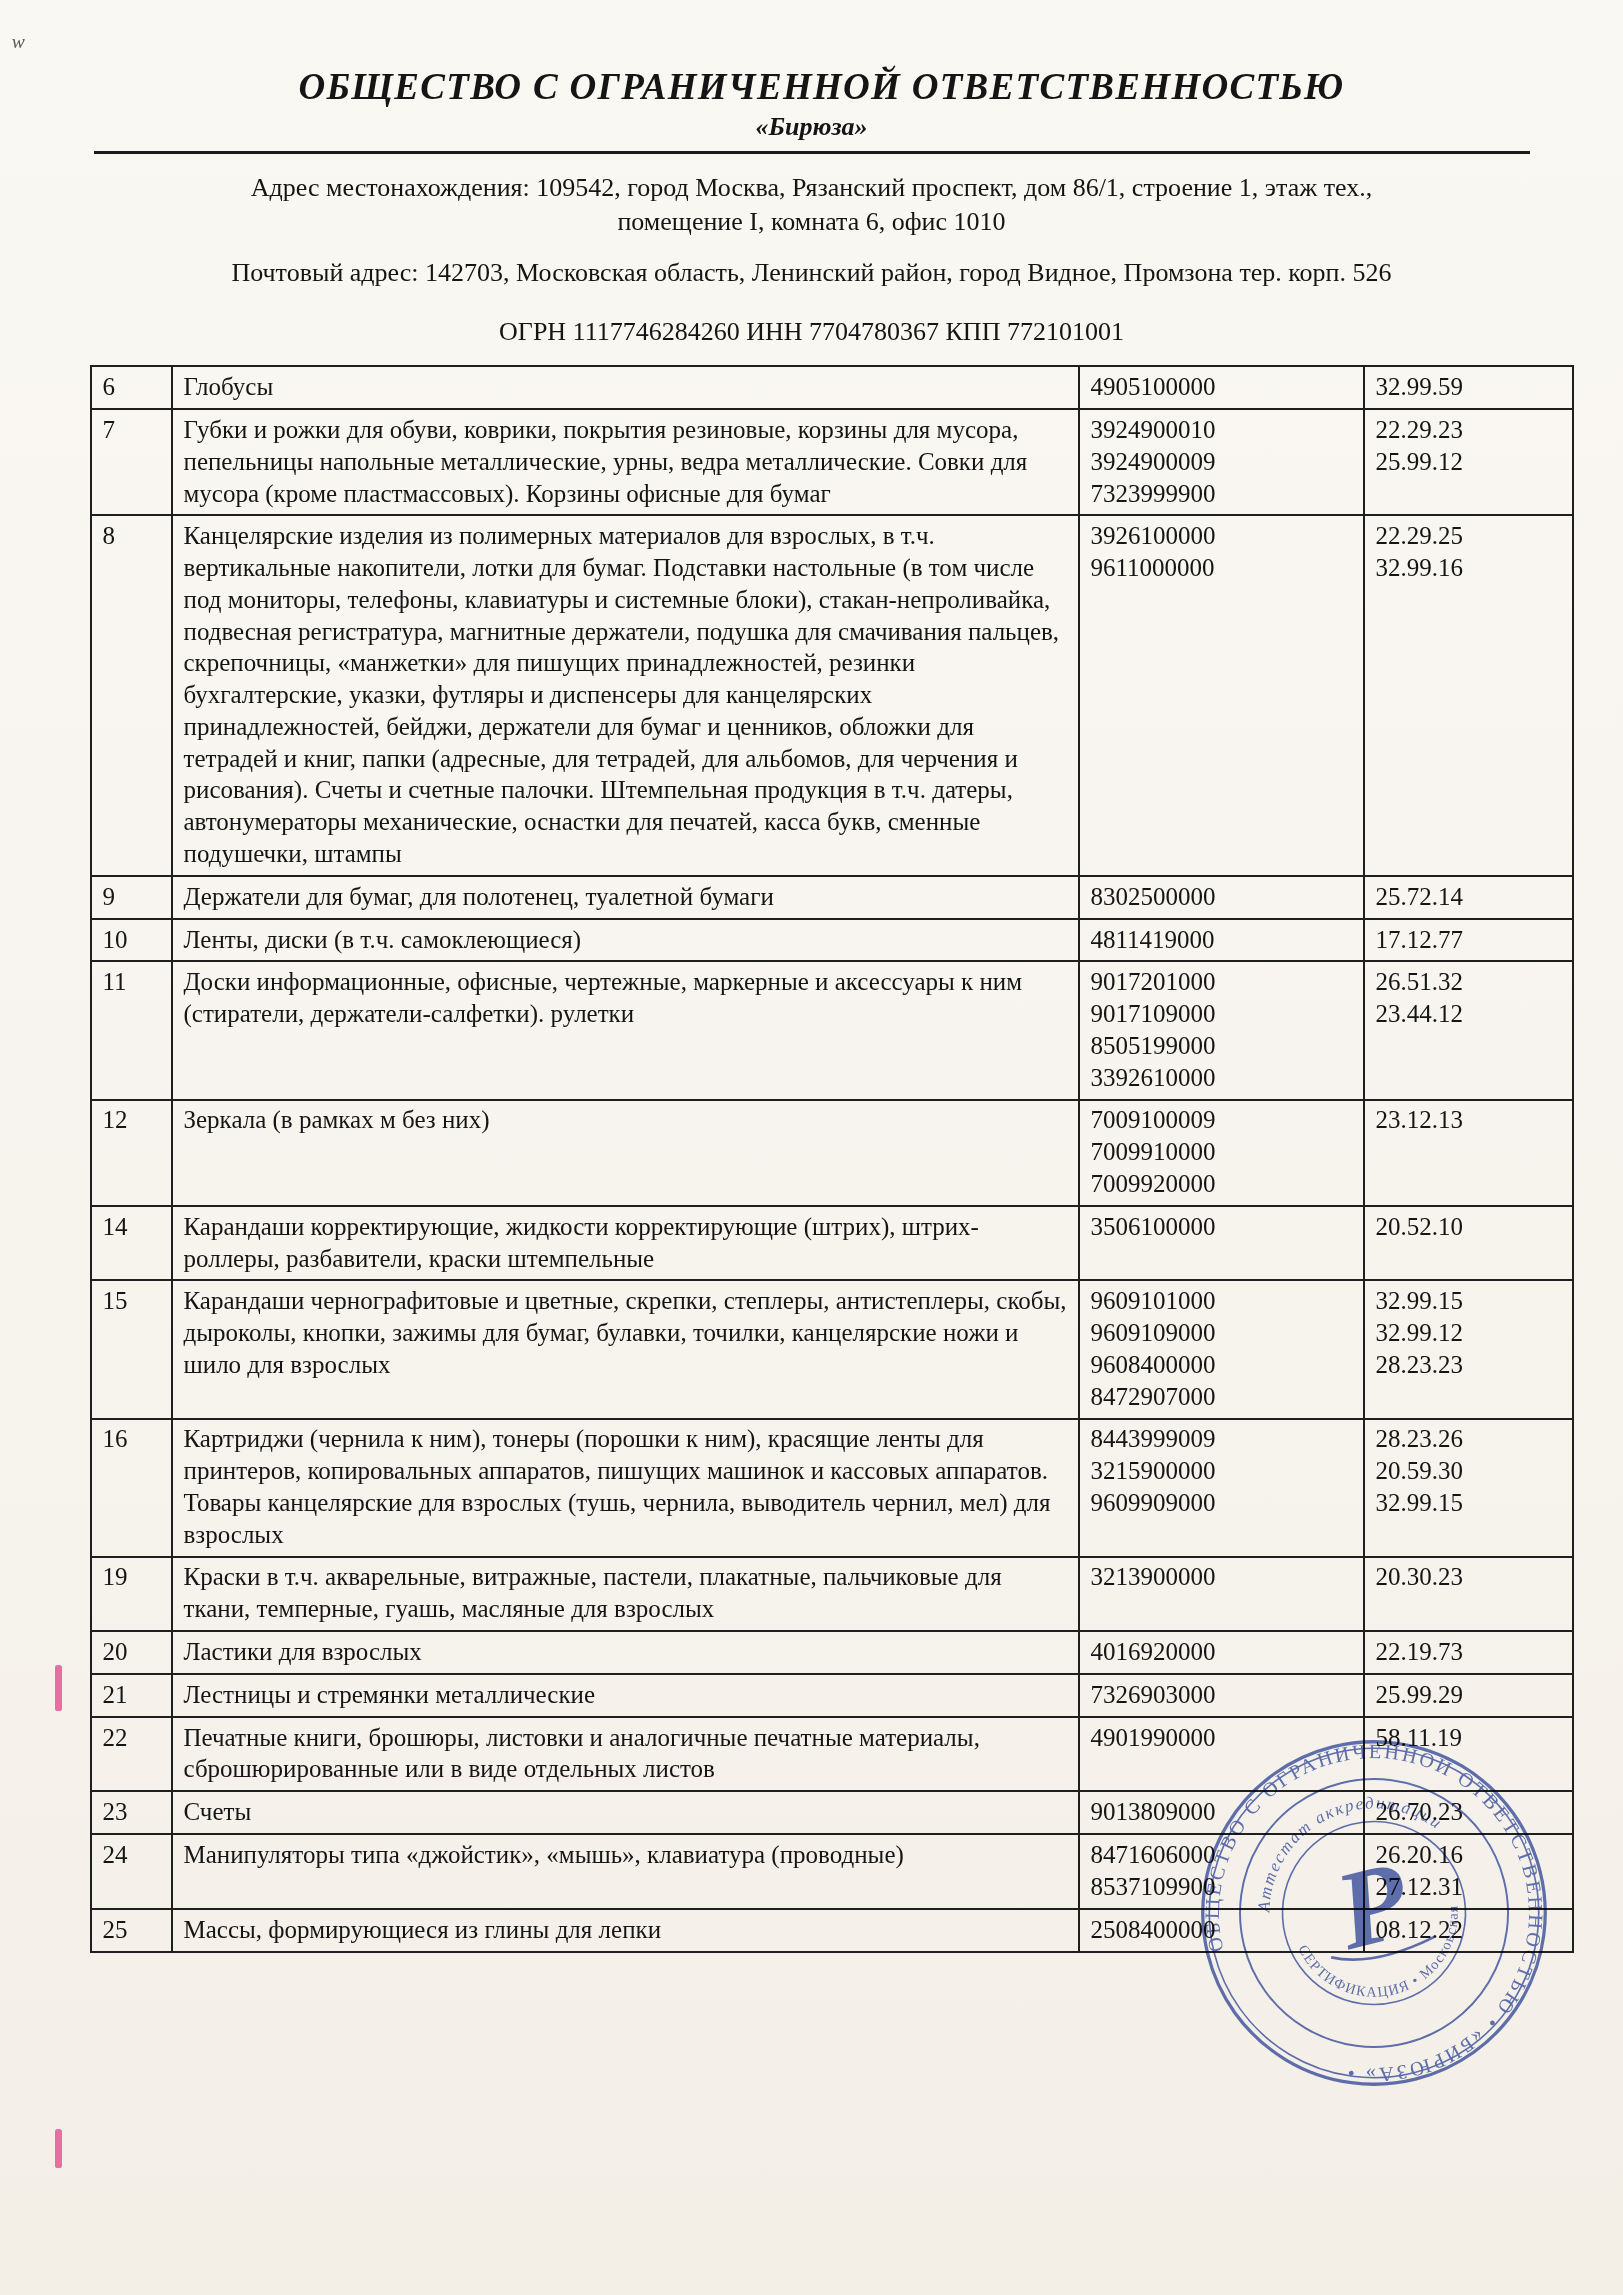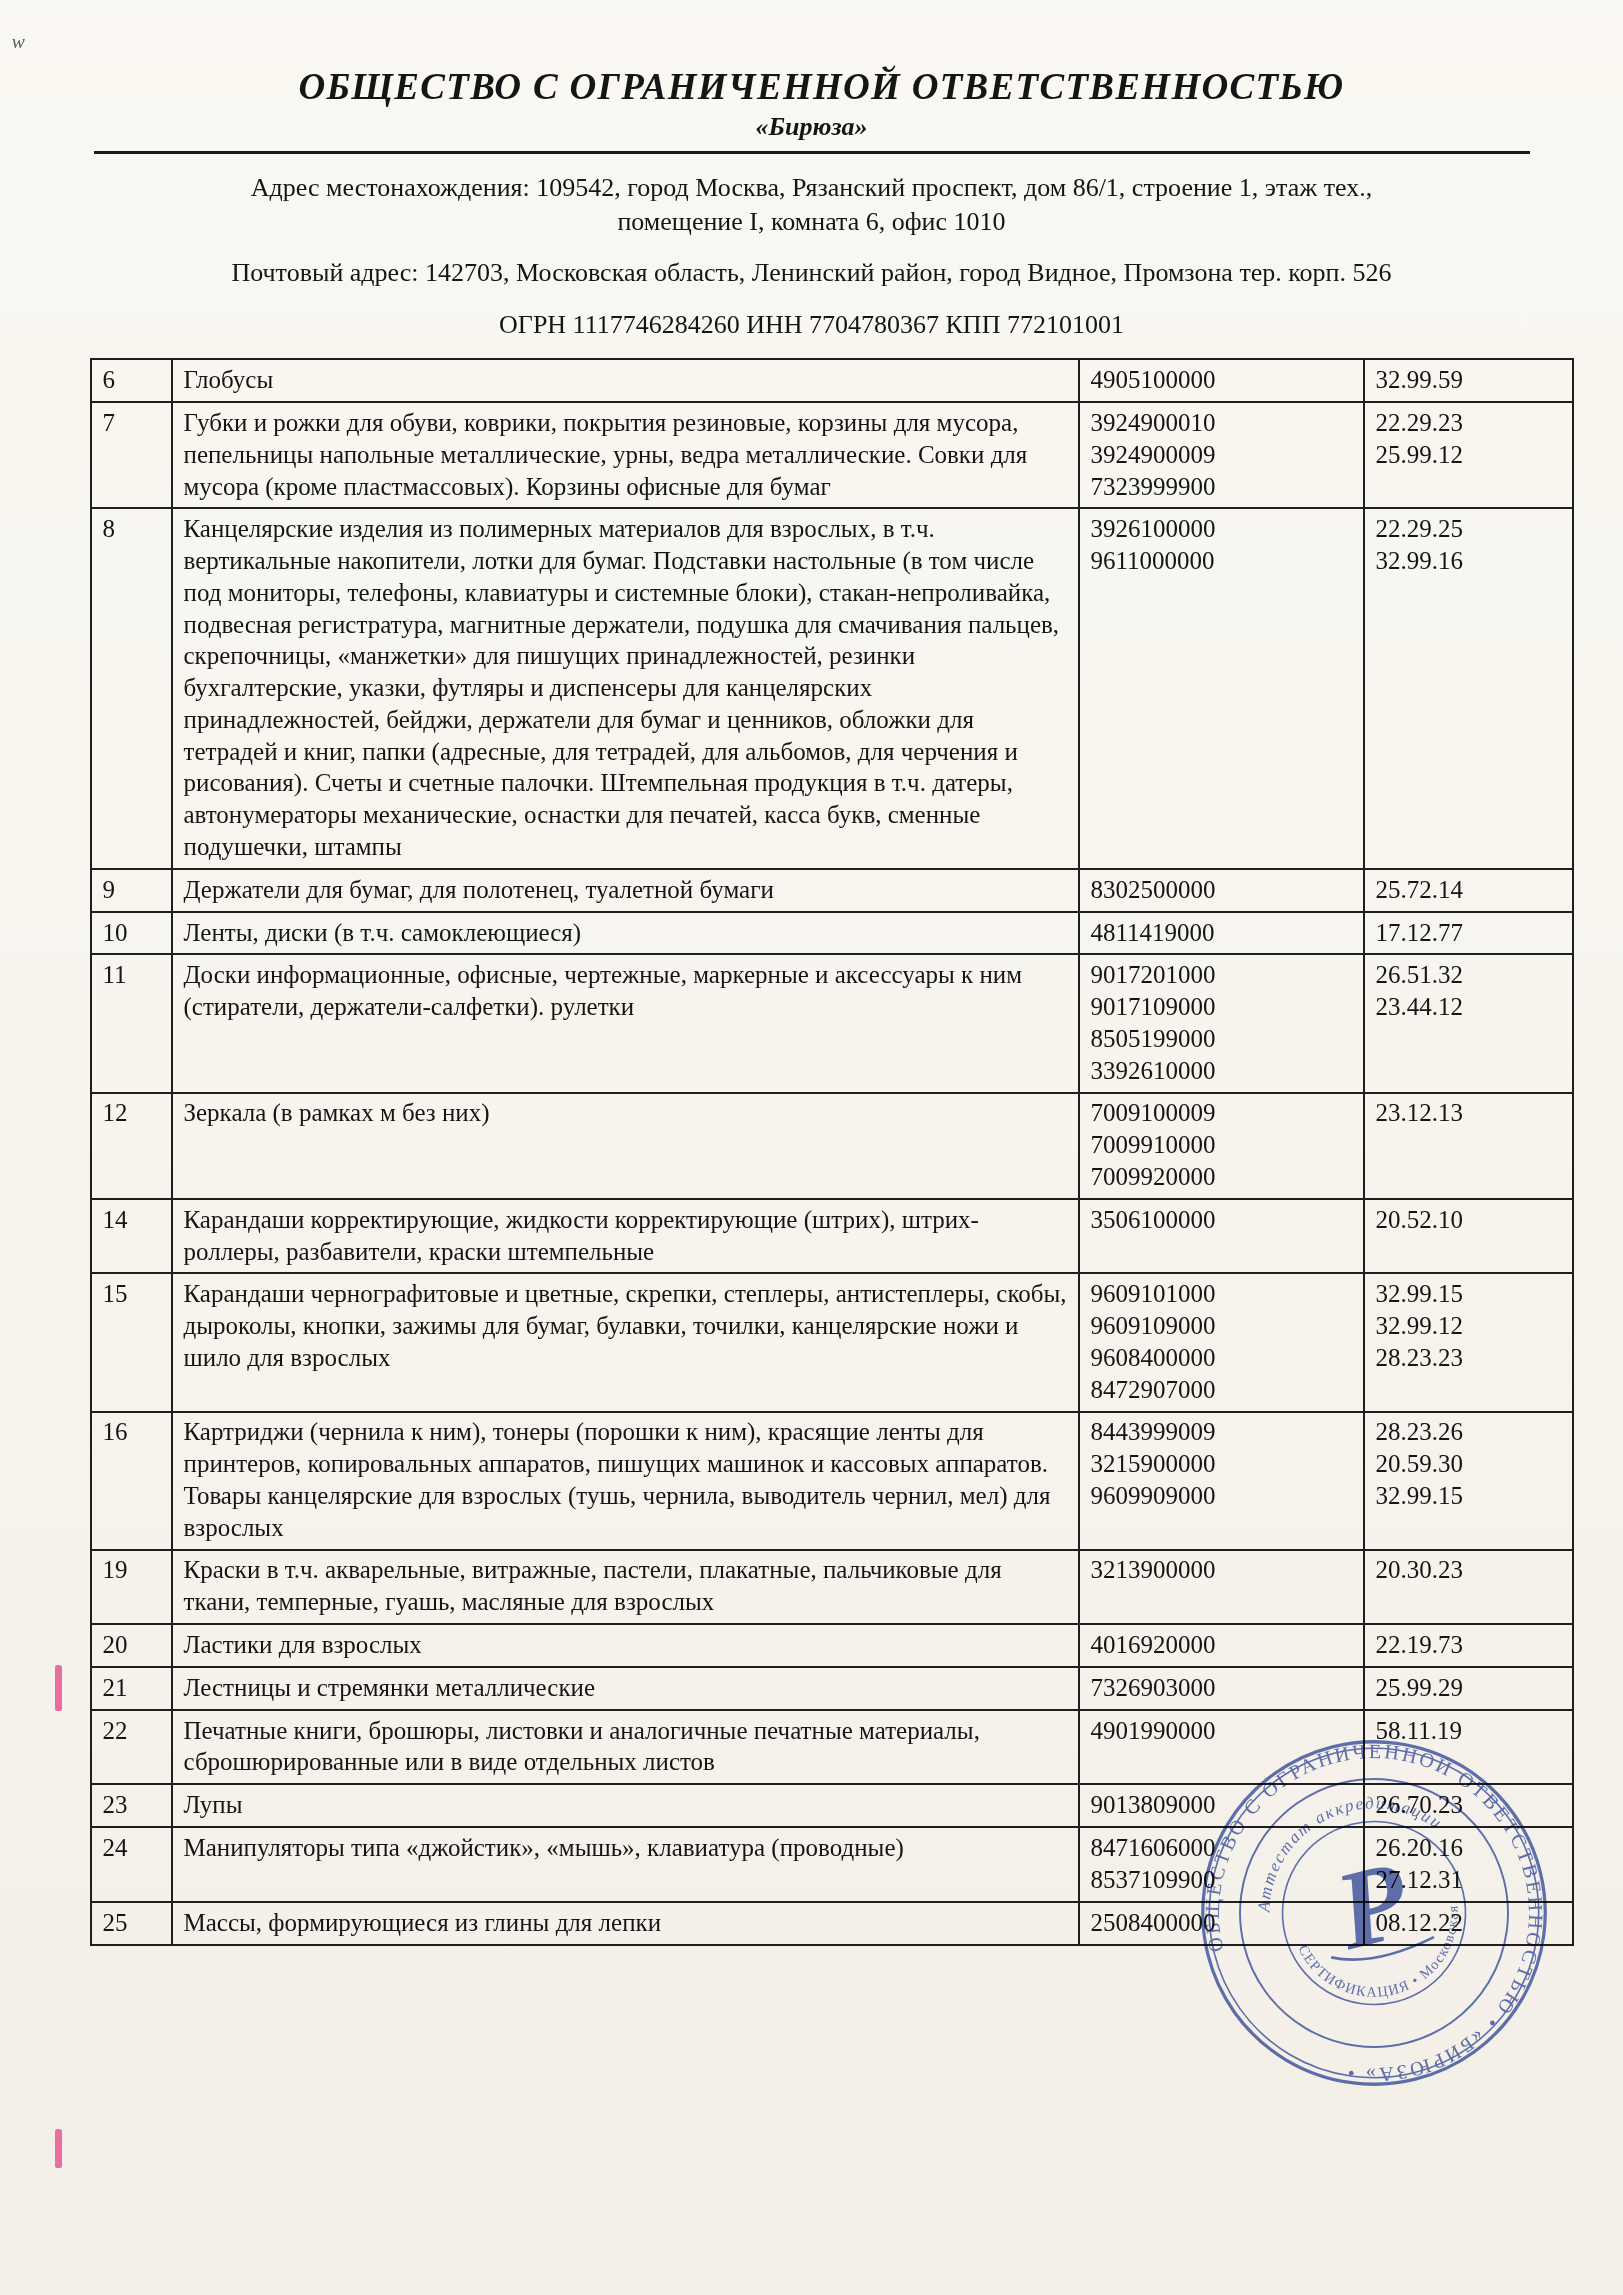--- a/index.html
+++ b/index.html
@@ -13,21 +13,21 @@
     color:#151515;
     overflow:hidden;
   }
   
   .header { text-align:center; padding-top:65px; }
   .title1 { font-size:37px; font-weight:bold; font-style:italic; letter-spacing:1.3px;padding-left:20px; }
   .title2 { font-size:26px; font-weight:bold; font-style:italic; margin-top:3.9px; }
   .title-rule { width:1436px; margin:9.2px auto 17px auto; border-bottom:3.9px solid #1a1a1a; }
   .addr { font-size:26px; line-height:1.32; max-width:1217px; margin:16px auto; }
   .addr + .addr { margin-top:2.6px; }
-  .reg { font-size:26px; margin-top:20px; }
+  .reg { font-size:26px; margin-top:27px; }
   .contact { font-size:26px; margin-top:3.9px; }
   
   table.goods {
     border-collapse:collapse;
     table-layout:fixed;
     width:1436px;
     margin:18.3px 0 0 90px;
     font-size:25px;
   }
   table.goods td {
@@ -258,21 +258,21 @@
       <td class="col-codes">
             <div>4901990000</div>
           </td>
       <td class="col-okpd">
             <div>58.11.19</div>
           </td>
     </tr>
 
     <tr>
       <td class="col-num">23</td>
-      <td class="col-desc">Лупы</td>
+      <td class="col-desc">Счеты</td>
       <td class="col-codes">
             <div>9013809000</div>
           </td>
       <td class="col-okpd">
             <div>26.70.23</div>
           </td>
     </tr>
 
     <tr>
       <td class="col-num">24</td>

